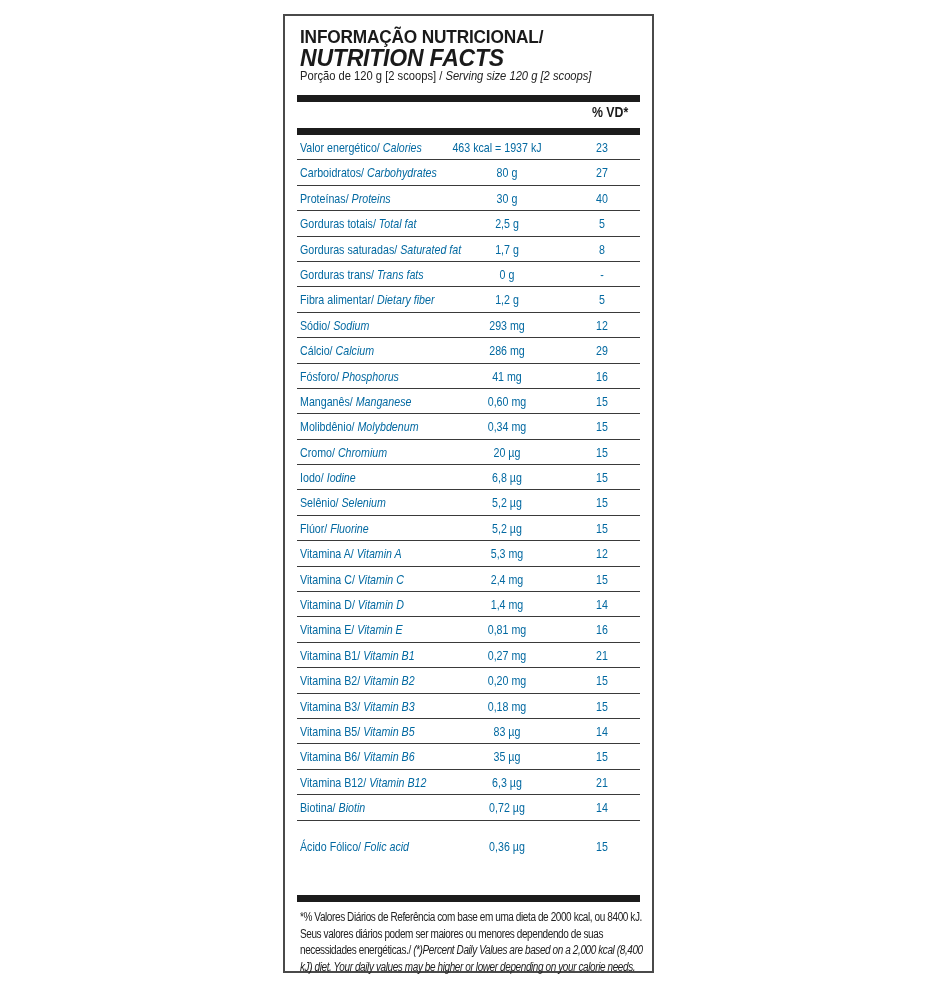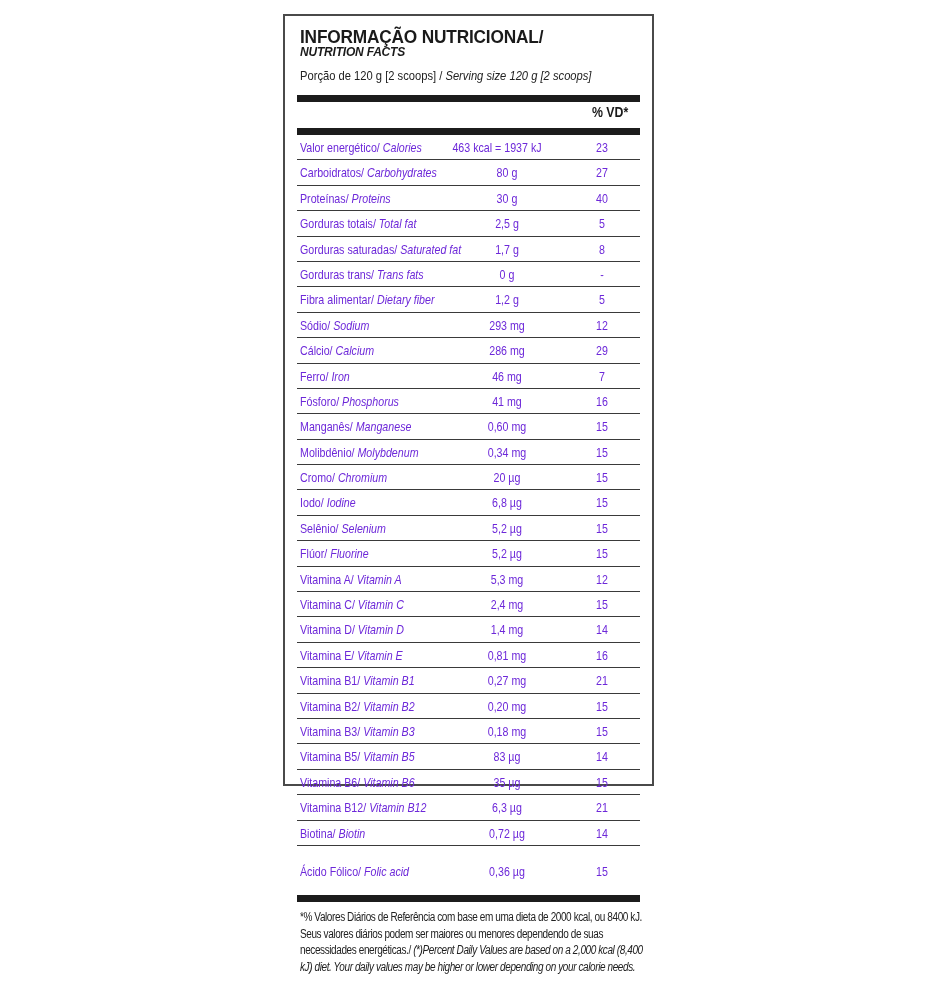--- a/index.html
+++ b/index.html
@@ -13,21 +13,21 @@
       position: relative;
       font-family: "Liberation Sans", "DejaVu Sans", sans-serif;
       color: #1e1e1e;
       overflow: hidden;
     }
     .label-panel {
       position: absolute;
       left: 283px;
       top: 14px;
       width: 371px;
-      height: 772px;
+      height: 959px;
       border: 2px solid #4a4a4a;
       background: #ffffff;
       box-sizing: border-box;
     }
     .inner {
       position: absolute;
       left: 12px;
       right: 12px;
       top: 0;
     }
@@ -40,21 +40,21 @@
       letter-spacing: -0.2px;
       transform: scaleX(0.96);
       transform-origin: left center;
       white-space: nowrap;
       color: #1a1a1a;
     }
     .title-en {
       position: absolute;
       left: 3px;
       top: 29px;
-      font-size: 12px;
+      font-size: 23px;
       font-weight: bold;
       font-style: italic;
       letter-spacing: -0.2px;
       white-space: nowrap;
       color: #1a1a1a;
     }
     .serving {
       position: absolute;
       left: 3px;
       top: 52px;
@@ -91,21 +91,21 @@
       left: 0;
       right: 0;
       top: 119px;
     }
     .row {
       position: relative;
       height: 25.4px;
       border-bottom: 1.5px solid #3a3a3a;
       box-sizing: border-box;
       font-size: 13px;
-      color: #6d28d9;
+      color: #0369a1;
     }
     .row:last-child { border-bottom: none; margin-top: 13px; }
     .row .name {
       position: absolute;
       left: 3px;
       top: 5px;
       white-space: nowrap;
       transform: scaleX(0.82);
       transform-origin: left center;
     }
@@ -202,25 +202,20 @@
           <span class="name"><span>Sódio/ </span><span class="en">Sodium</span></span>
           <span class="amount">293 mg</span>
           <span class="vd">12</span>
         </div>
       <div class="row">
           <span class="name"><span>Cálcio/ </span><span class="en">Calcium</span></span>
           <span class="amount">286 mg</span>
           <span class="vd">29</span>
         </div>
       <div class="row">
-          <span class="name"><span>Ferro/ </span><span class="en">Iron</span></span>
-          <span class="amount">46 mg</span>
-          <span class="vd">7</span>
-        </div>
-      <div class="row">
           <span class="name"><span>Fósforo/ </span><span class="en">Phosphorus</span></span>
           <span class="amount">41 mg</span>
           <span class="vd">16</span>
         </div>
       <div class="row">
           <span class="name"><span>Manganês/ </span><span class="en">Manganese</span></span>
           <span class="amount">0,60 mg</span>
           <span class="vd">15</span>
         </div>
       <div class="row">

